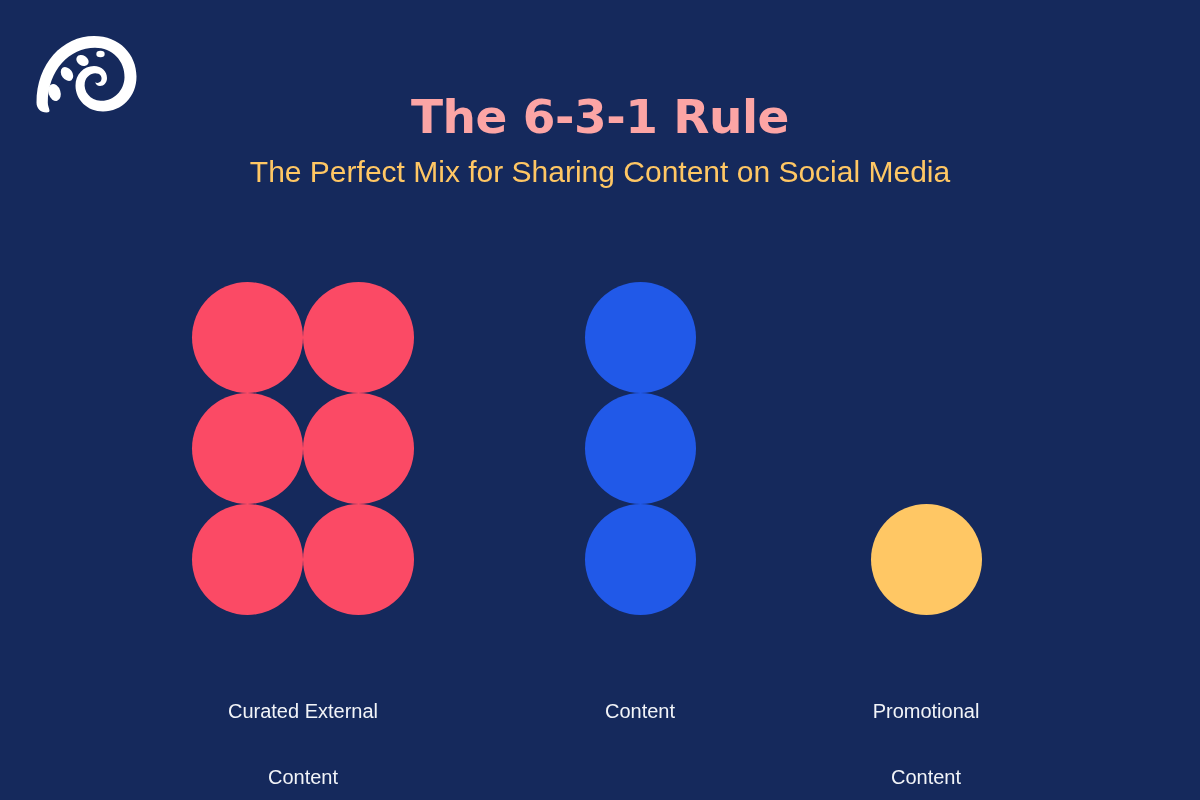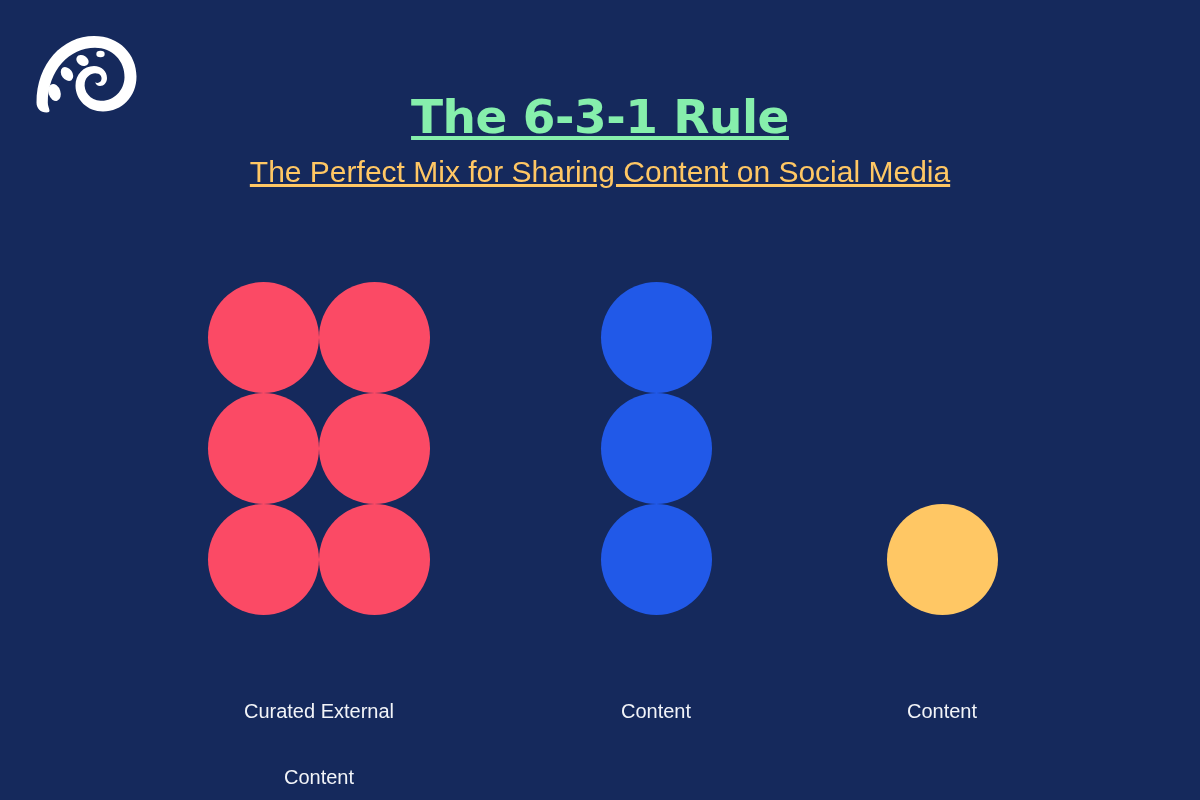--- a/index.html
+++ b/index.html
@@ -53,21 +53,21 @@
     font-weight: 400;
     color: #FFC764;
     line-height: 40px;
     margin: 6px 0 0 0;
     font-family: "Liberation Sans", sans-serif;
   }
 
   
   #groups {
     position: absolute;
-    left: 16px;
+    left: 0;
     top: 282px;
     width: 972px;
     height: 440px;
   }
   .group {
     position: absolute;
     top: 0;
   }
   .dot-grid {
     display: grid;
@@ -147,22 +147,22 @@
                C 47.6 23.8 26.0 46.2 25.8 78.6
                C 25.8 84.6 30.5 88.5 24.5 88.5 Z" fill="#FFFFFF"></path>
       <ellipse cx="32.5" cy="68.5" rx="6.0" ry="8.8" fill="#FFFFFF" transform="rotate(-18 32.5 68.5)"></ellipse>
       <ellipse cx="45.0" cy="50.0" rx="5.4" ry="7.6" fill="#FFFFFF" transform="rotate(-36 45.0 50.0)"></ellipse>
       <ellipse cx="60.5" cy="36.5" rx="5.0" ry="6.6" fill="#FFFFFF" transform="rotate(-58 60.5 36.5)"></ellipse>
       <ellipse cx="78.5" cy="30.0" rx="4.2" ry="3.2" fill="#FFFFFF"></ellipse>
     </svg>
   </div>
 
   <div id="header">
-    <h1 id="page-title" style="color: #86efac; text-decoration: underline;">The 6-3-1 Rule</h1>
-    <p id="page-subtitle" style="color: rgb(255, 199, 100); text-decoration: underline;">The Perfect Mix for Sharing Content on Social Media</p>
+    <h1 id="page-title" style="color: #fca5a5;">The 6-3-1 Rule</h1>
+    <p id="page-subtitle" style="color: rgb(255, 199, 100);">The Perfect Mix for Sharing Content on Social Media</p>
   </div>
 
   <div id="groups">
 
     <div class="group" id="group-curated">
       <div class="dot-grid">
         <span class="dot" style="background: rgb(251, 74, 101);"></span>
         <span class="dot" style="background: rgb(251, 74, 101);"></span>
         <span class="dot" style="background: rgb(251, 74, 101);"></span>
         <span class="dot" style="background: rgb(251, 74, 101);"></span>
@@ -184,18 +184,19 @@
       <div class="group-label">
         <div>Content</div>
       </div>
     </div>
 
     <div class="group" id="group-promotional">
       <div class="dot-grid">
         <span class="dot" style="background: rgb(255, 199, 100);"></span>
       </div>
       <div class="group-label">
+        <div>Promotional</div>
         <div>Content</div>
       </div>
     </div>
 
   </div>
 </div>
 
 </body></html>

